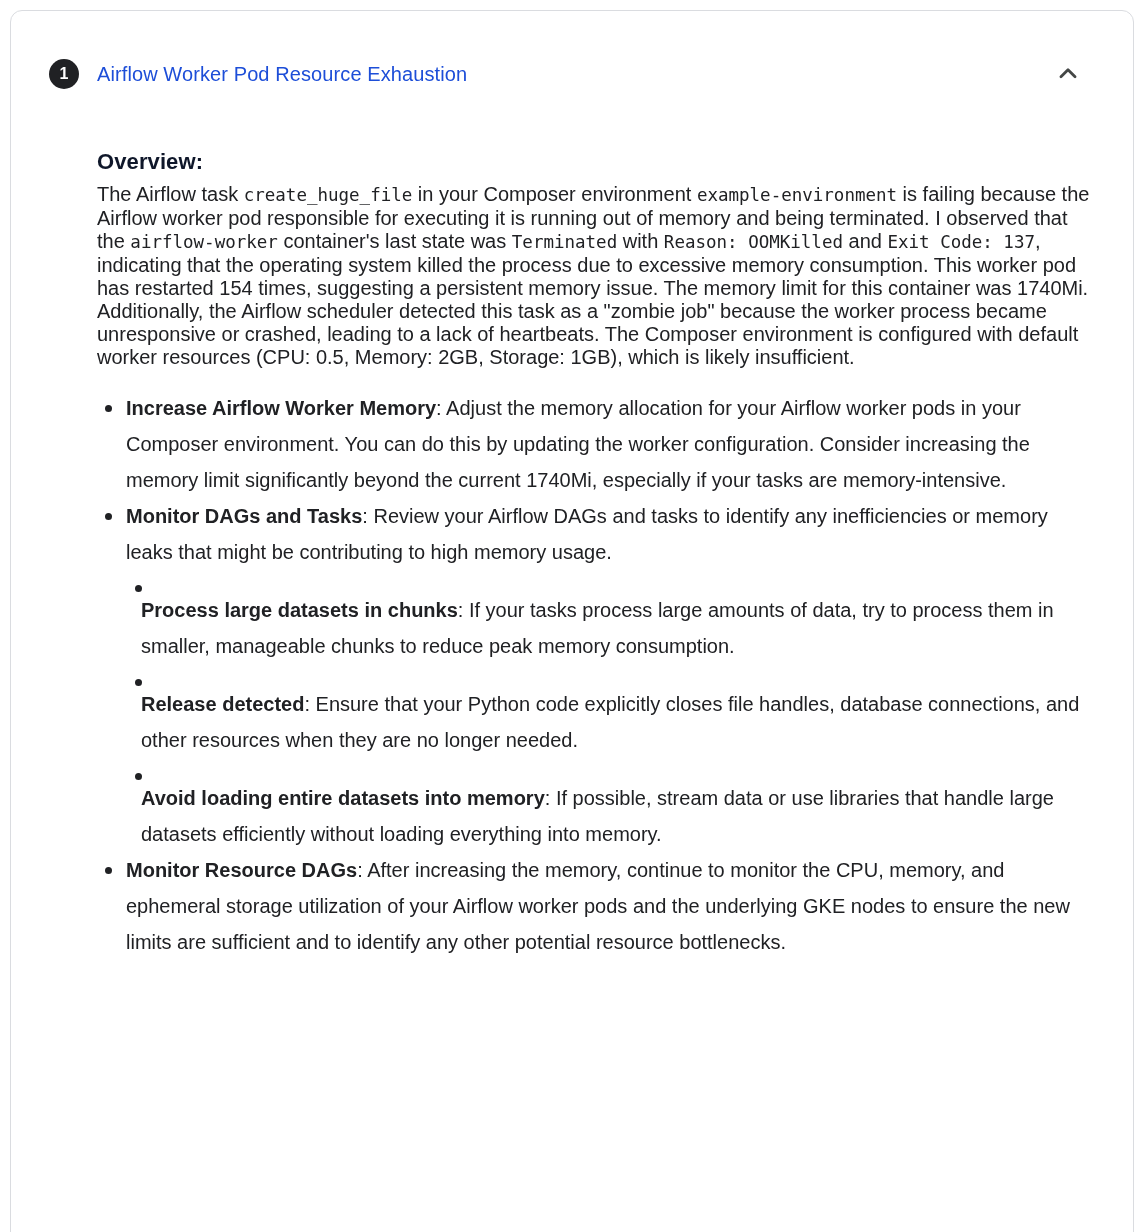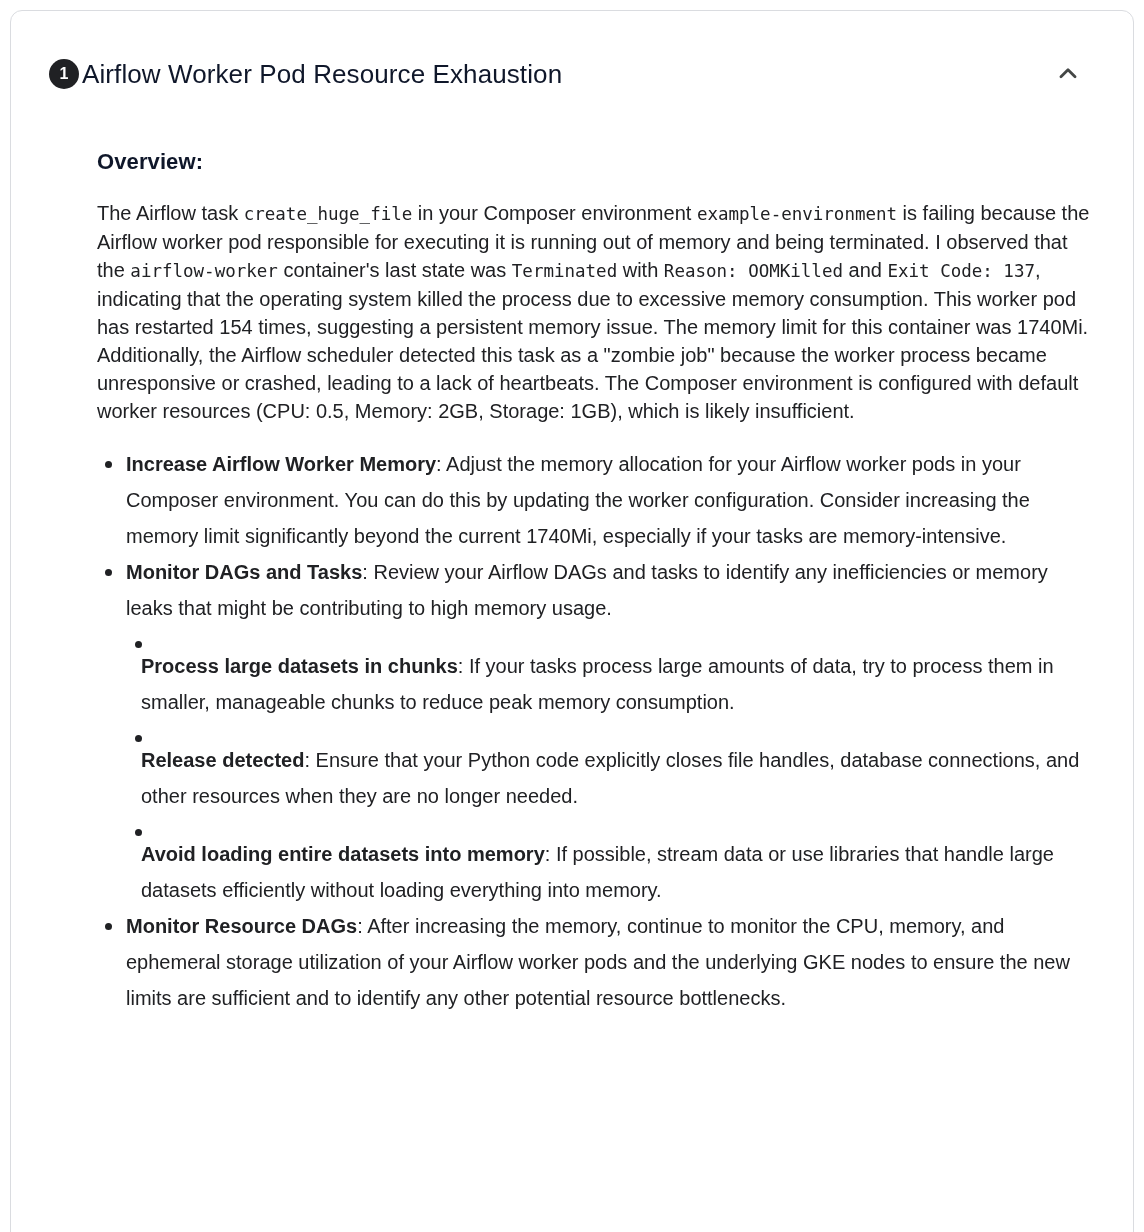--- a/index.html
+++ b/index.html
@@ -35,24 +35,24 @@
     background: #202124;
     color: #ffffff;
     font-size: 16px;
     font-weight: bold;
     display: flex;
     align-items: center;
     justify-content: center;
     line-height: 1;
   }
   .card-title {
-    margin-left: 3px;
-    font-size: 26px;
+    margin-left: 18px;
+    font-size: 20px;
     font-weight: 400;
-    color: #0f172a;
+    color: #1d4ed8;
     letter-spacing: 0.1px;
     white-space: nowrap;
   }
   .collapse-btn {
     margin-left: auto;
     margin-right: 12px;
     background: none;
     border: none;
     padding: 4px;
     cursor: pointer;
@@ -66,23 +66,23 @@
   .section-heading {
     font-size: 22px;
     font-weight: bold;
     letter-spacing: 0.1px;
     color: #0f172a;
     line-height: 26px;
   }
   .overview-heading { margin-top: 58px; }
   .fixes-heading { margin-top: 38px; }
   .overview-paragraph {
-    margin-top: 24px;
+    margin-top: 8px;
     font-size: 20px;
-    line-height: 28px;
+    line-height: 23px;
     color: #202124;
   }
   .code {
     font-family: "DejaVu Sans Mono", monospace;
     font-size: 17.5px;
     color: #202124;
   }
   .fixes-list {
     margin-top: 21px;
   }

